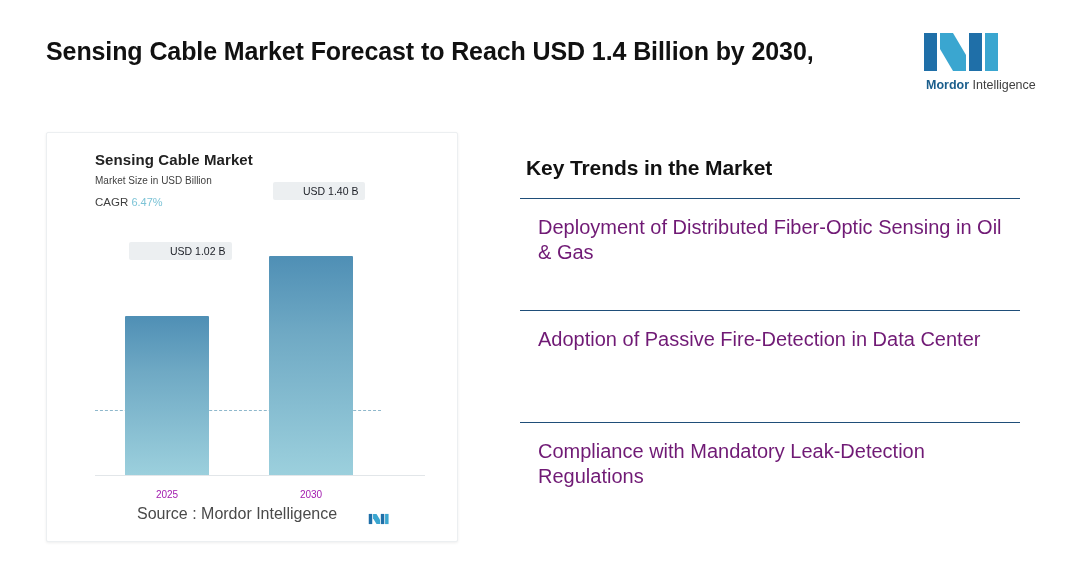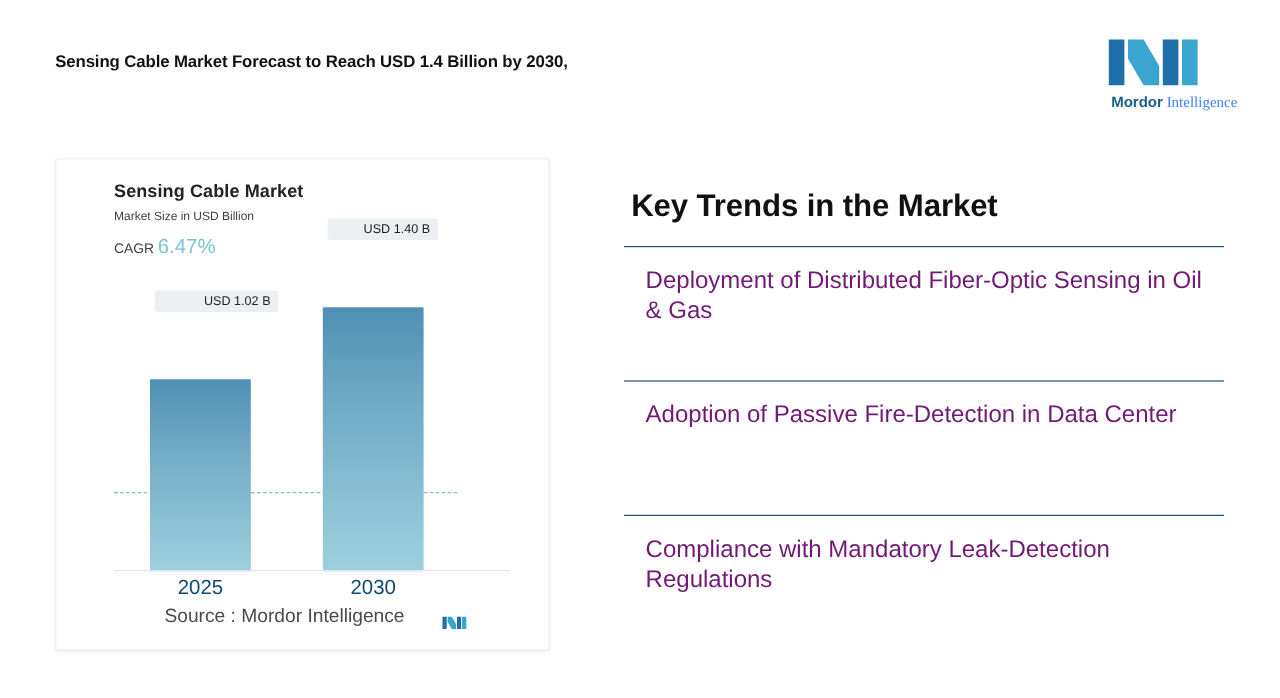--- a/index.html
+++ b/index.html
@@ -23,21 +23,21 @@
     position: absolute;
     left: 0; top: 0;
     width: 1067px;
     height: 118px;
   }
   .headline {
     position: absolute;
     left: 46px;
     top: 36px;
     width: 840px;
-    font-size: 14px;
+    font-size: 25px;
     font-weight: bold;
     line-height: 30px;
     color: #111111;
     letter-spacing: -0.1px;
   }
   .headline .line2 { display: block; }
 
   .brand {
     position: absolute;
     right: 42px;
@@ -53,21 +53,21 @@
     align-items: center;
     justify-content: center;
   }
   .brand-text {
     font-size: 12.5px;
     line-height: 14px;
     white-space: nowrap;
     margin-top: 2px;
   }
   .brand-text .b1 { color: #1b5e8c; font-weight: bold; margin-left: 19px; }
-  .brand-text .b2 { color: #3b82f6; font-family: Liberation Serif, serif; }
+  .brand-text .b2 { color: #404040; }
 
   
   .chart-card {
     position: absolute;
     left: 46px;
     top: 132px;
     width: 412px;
     height: 410px;
     background: #ffffff;
     border: 1px solid #eceff1;
@@ -93,21 +93,21 @@
   }
   .chart-cagr {
     position: absolute;
     left: 48px;
     top: 63px;
     font-size: 11.5px;
     color: #3f3f3f;
   }
   .chart-cagr .val {
     color: #7cc3d6;
-    font-size: 17px;
+    font-size: 11px;
   }
 
   .plot {
     position: absolute;
     left: 0; top: 95px;
     width: 412px;
     height: 270px;
   }
   .dashline {
     position: absolute;
@@ -148,22 +148,22 @@
     left: 48px;
     bottom: 22px;
     width: 330px;
     border-top: 1px solid #e2e6e9;
   }
   .tick {
     position: absolute;
     bottom: -2px;
     width: 84px;
     text-align: center;
-    font-size: 17px;
-    color: #0c4a6e;
+    font-size: 10px;
+    color: #a21caf;
   }
   .tick.t2025 { left: 78px; }
   .tick.t2030 { left: 222px; }
 
   .source {
     position: absolute;
     left: 90px;
     bottom: 18px;
     font-size: 16px;
     color: #4a4a4a;
@@ -177,21 +177,21 @@
   }
 
   
   .trends {
     position: absolute;
     left: 520px;
     top: 156px;
     width: 500px;
   }
   .trends-title {
-    font-size: 26px;
+    font-size: 21px;
     font-weight: bold;
     color: #111;
     margin: 0 0 18px 6px;
     letter-spacing: -0.1px;
   }
   .trend-item {
     border-top: 1.6px solid #1f4e79;
     padding: 16px 2px 16px 18px;
     min-height: 112px;
   }

